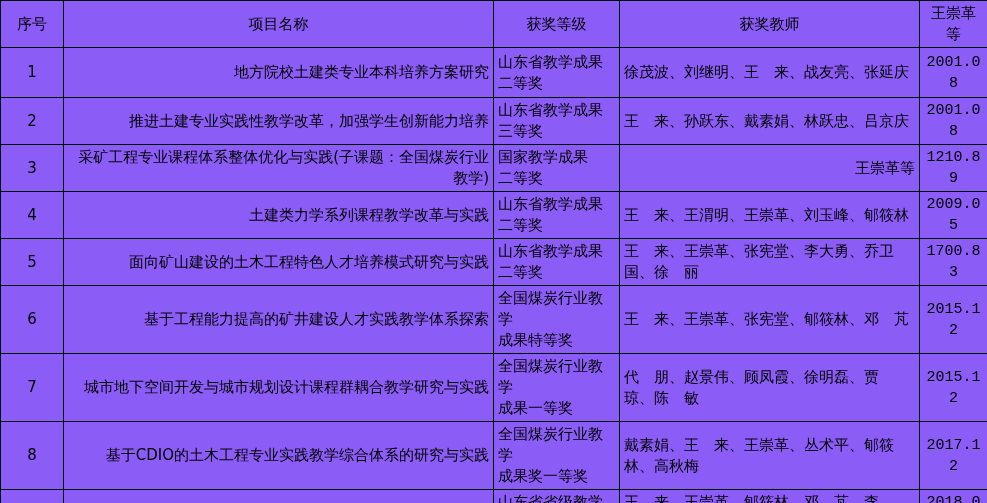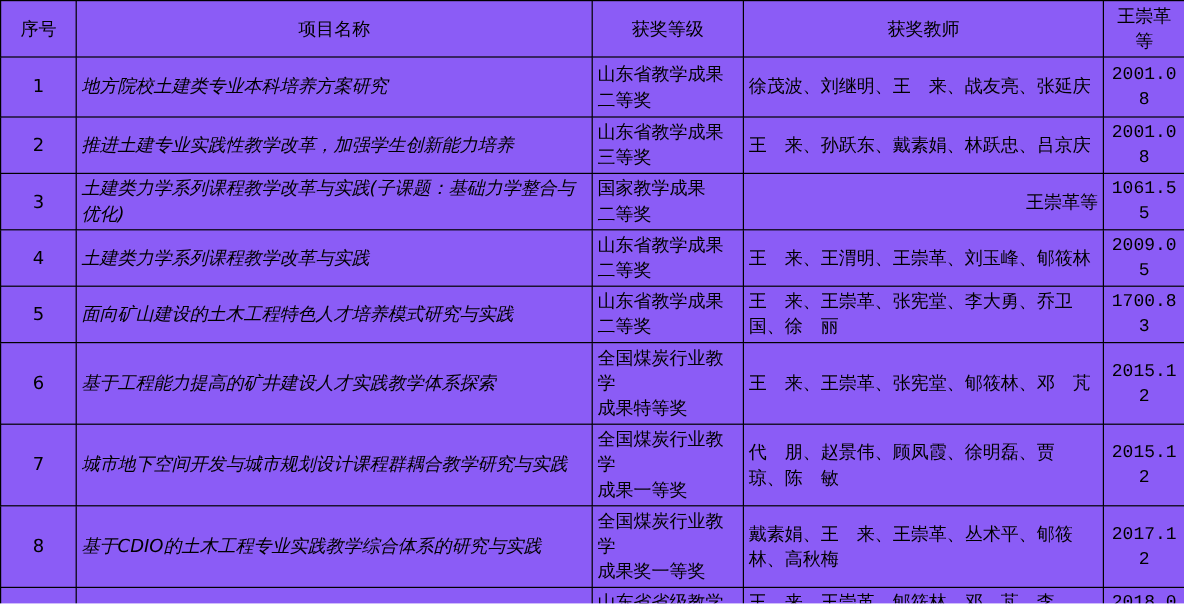--- a/index.html
+++ b/index.html
@@ -30,21 +30,21 @@
     vertical-align: middle;
     padding: 2px 4px;
     box-sizing: border-box;
     overflow: hidden;
     word-break: break-all;
   }
   thead tr { height: 45px; }
   tbody tr { height: 45px; }
   tbody tr:first-child { height: 50px; }
   .c-no    { text-align: center; }
-  .c-project { text-align: left; padding-left: 7px; font-style: italic; }
+  .c-project { text-align: right; padding-left: 7px; }
   .c-level { text-align: left; white-space: pre-line; }
   .c-teachers { text-align: left; padding-left: 6px; }
   .c-date  { text-align: center; font-family: Liberation Mono, monospace; }
   th { text-align: center; }
   td.center { text-align: right; }
 </style>
 </head>
 <body>
 
 <div class="page">
@@ -77,25 +77,25 @@
         <tr>
     <td class="c-no">2</td>
     <td class="c-project">推进土建专业实践性教学改革，加强学生创新能力培养</td>
     <td class="c-level">山东省教学成果
 三等奖</td>
     <td class="c-teachers">王　来、孙跃东、戴素娟、林跃忠、吕京庆</td>
     <td class="c-date">2001.08</td>
   </tr>
         <tr>
     <td class="c-no">3</td>
-    <td class="c-project">土建类力学系列课程教学改革与实践(子课题：基础力学整合与优化)</td>
+    <td class="c-project">采矿工程专业课程体系整体优化与实践(子课题：全国煤炭行业教学)</td>
     <td class="c-level">国家教学成果
 二等奖</td>
     <td class="c-teachers center">王崇革等</td>
-    <td class="c-date">1061.55</td>
+    <td class="c-date">1210.89</td>
   </tr>
         <tr>
     <td class="c-no">4</td>
     <td class="c-project">土建类力学系列课程教学改革与实践</td>
     <td class="c-level">山东省教学成果
 二等奖</td>
     <td class="c-teachers">王　来、王渭明、王崇革、刘玉峰、郇筱林</td>
     <td class="c-date">2009.05</td>
   </tr>
         <tr>

